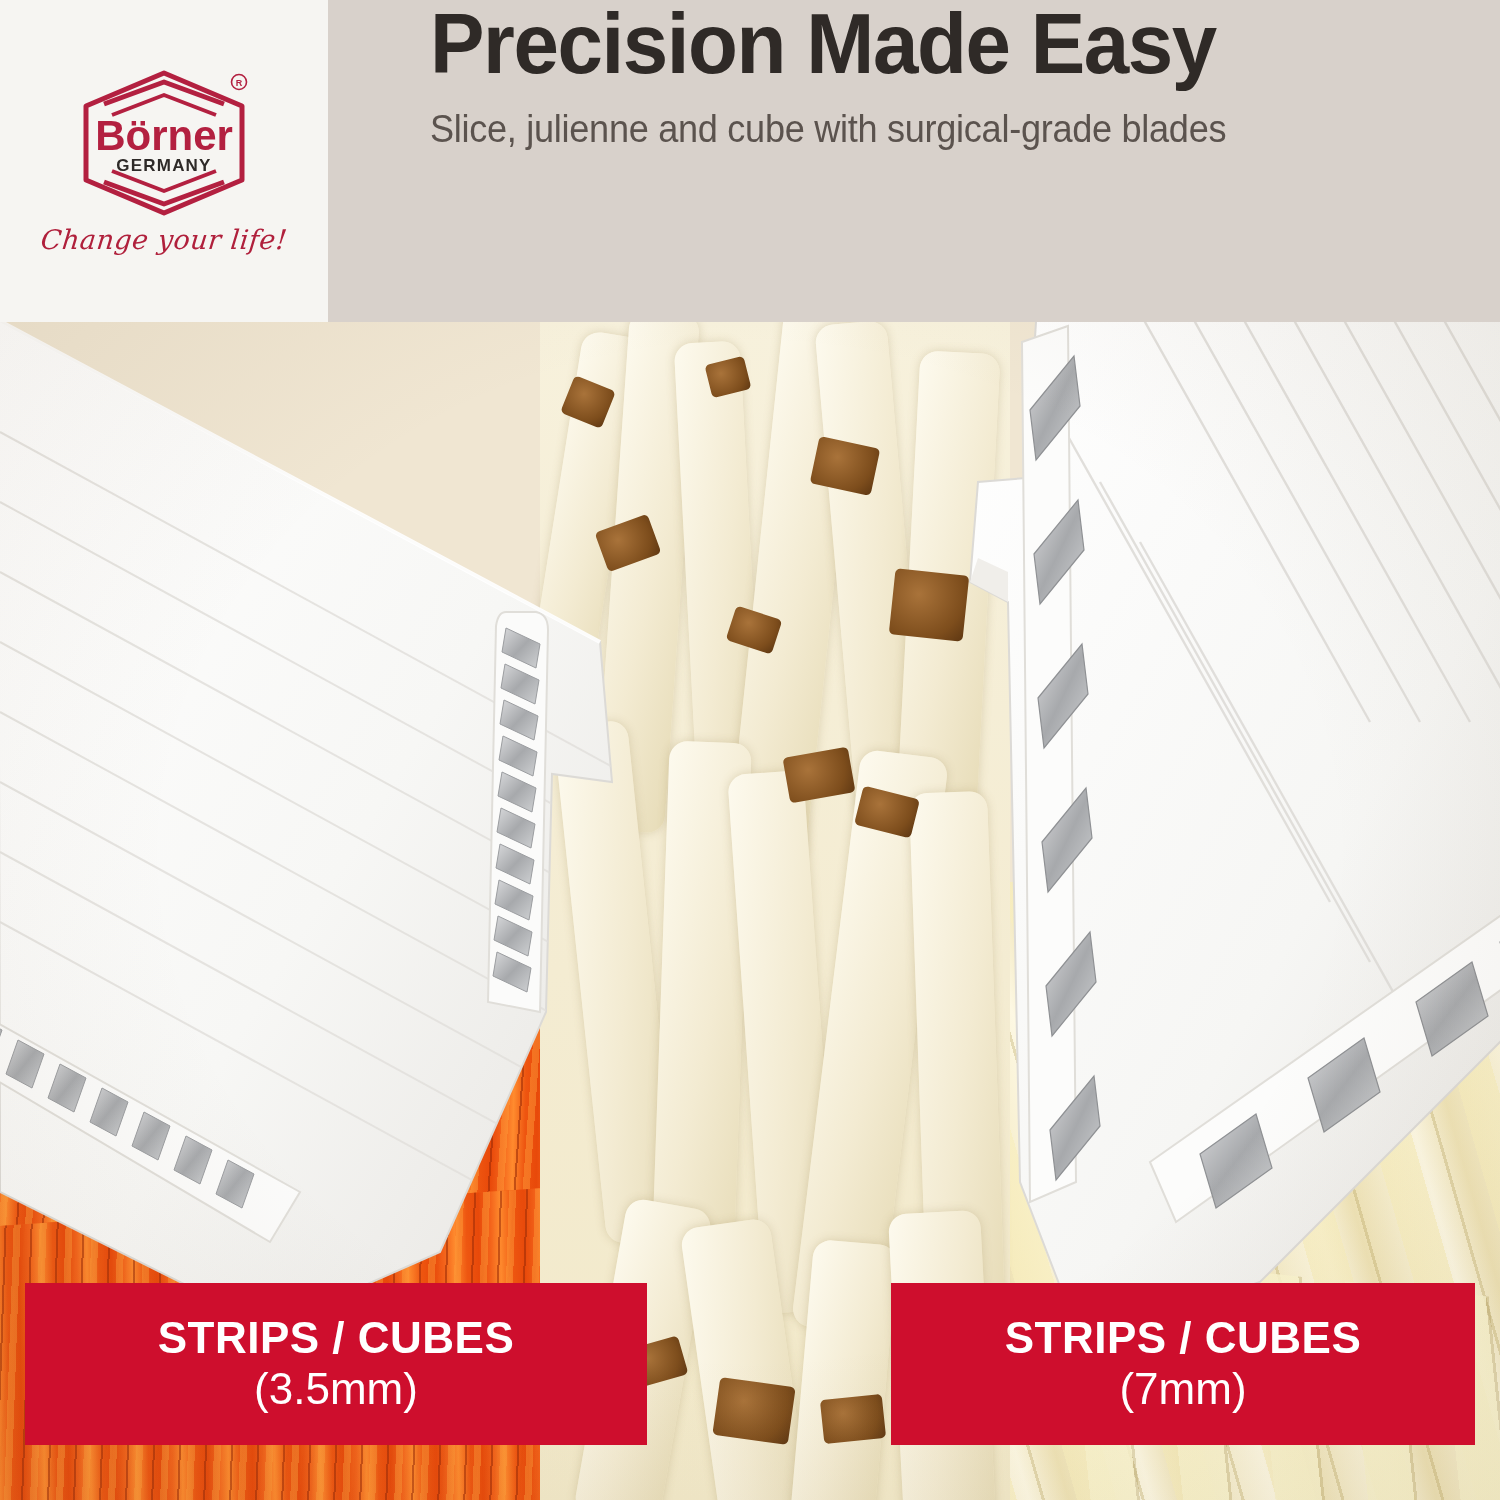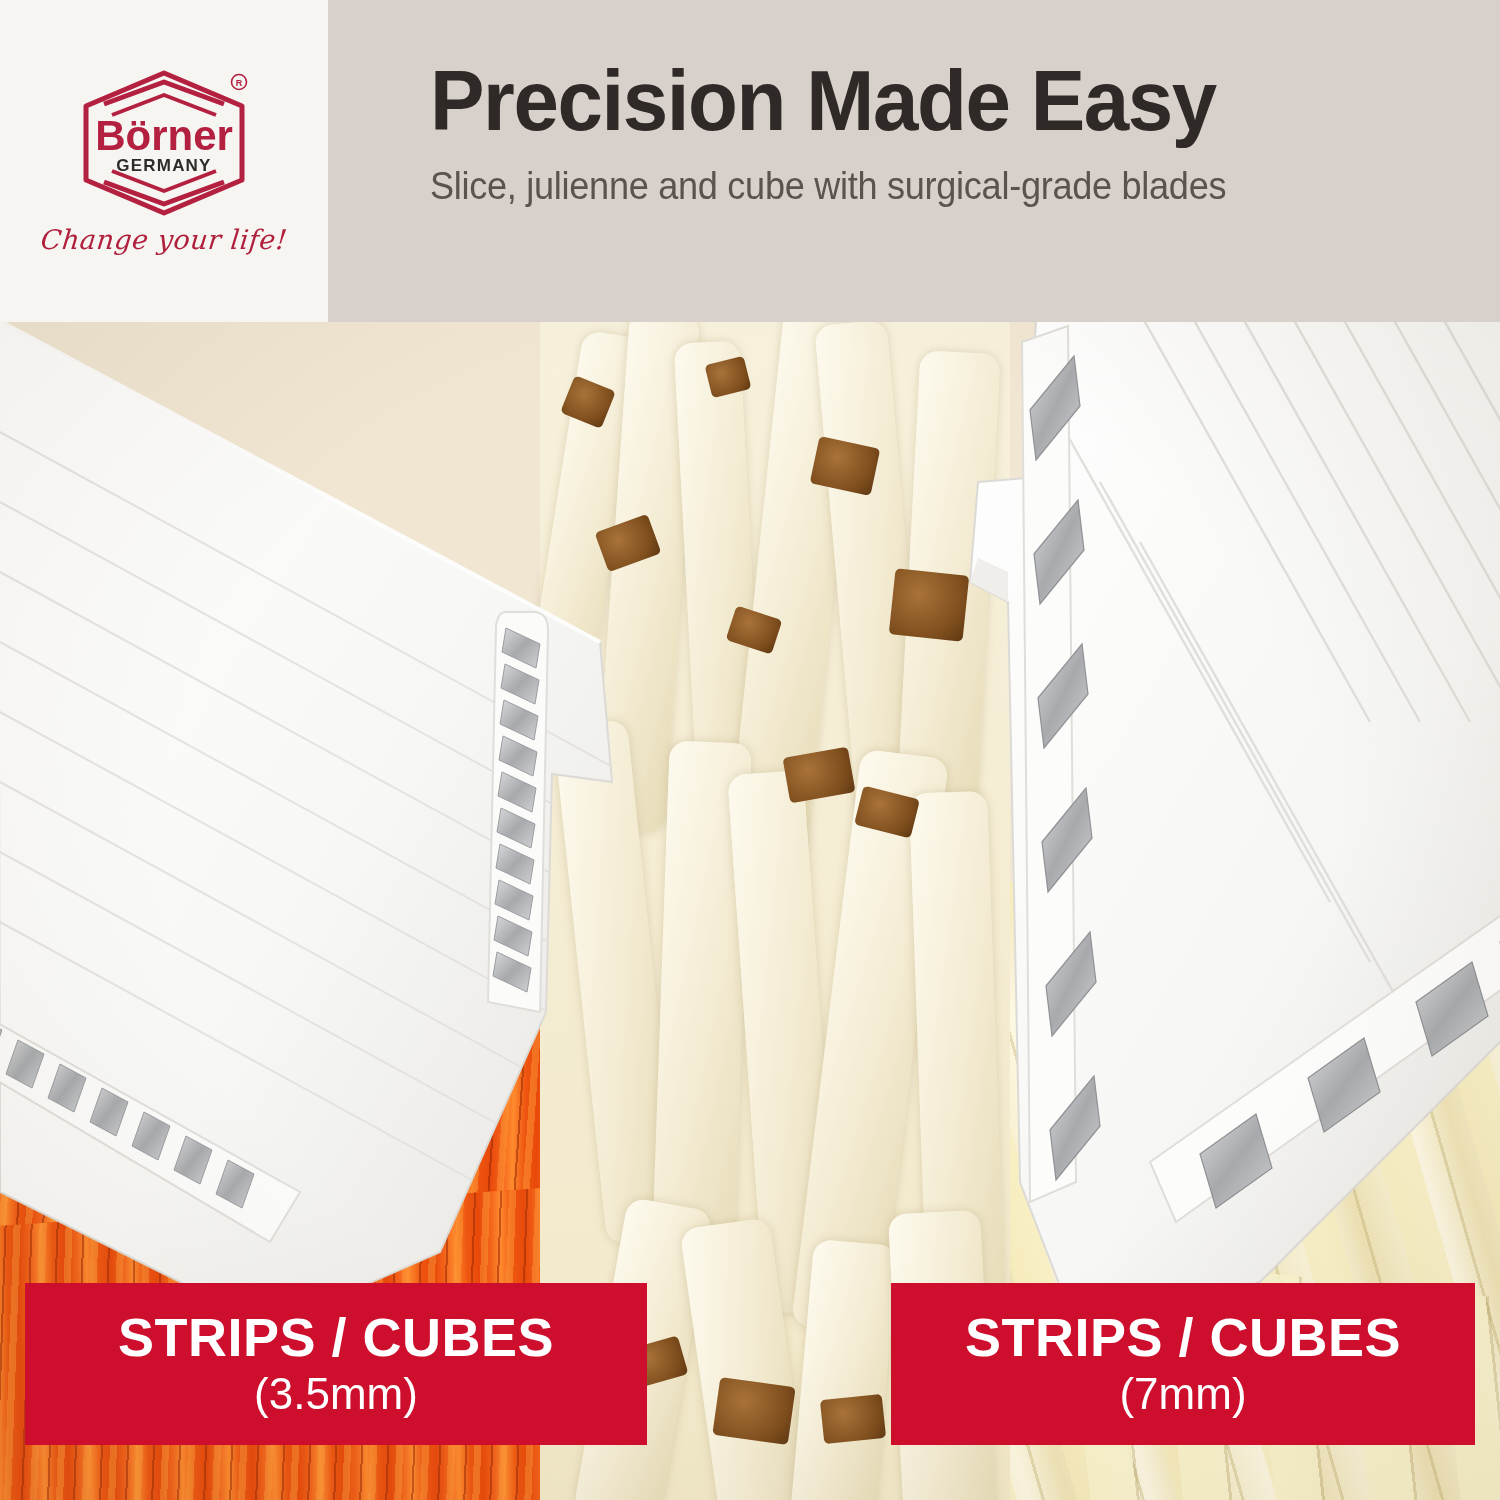--- a/index.html
+++ b/index.html
@@ -14,21 +14,21 @@
   .logo-panel { position:absolute; left:0; top:0; width:328px; height:322px;
                 background:#f6f5f2; display:flex; flex-direction:column;
                 align-items:center; justify-content:center; }
   .logo-mark { position:relative; width:186px; height:150px; }
   .logo-mark svg { display:block; width:186px; height:150px; }
   .logo-tagline { margin-top:6px; font-family:"DejaVu Serif", serif;
                   font-style:italic; font-size:27px; color:#b0203c;
                   letter-spacing:.5px; transform:skewX(-6deg); }
 
   .header-text { position:absolute; left:330px; top:0; right:0; height:322px;
-                 display:flex; flex-direction:column; justify-content:center;
+                 display:flex; flex-direction:column; justify-content:flex-start;
                  padding-left:100px; padding-right:40px; padding-bottom:58px; }
   .headline { font-size:86px; font-weight:bold; color:#2f2a27;
               letter-spacing:-1.5px; line-height:1.0;
               transform:scaleX(.95); transform-origin:left center;
               white-space:nowrap; }
   .subhead { margin-top:22px; font-size:38px; color:#5b534e; font-weight:400;
              letter-spacing:-.3px; transform:scaleX(.95);
              transform-origin:left center; white-space:nowrap; }
 
   
@@ -77,21 +77,21 @@
           background:radial-gradient(circle at 35% 35%, #a9733a, #7d4d1c 70%, #5e3712); }
 
   
   .insert { position:absolute; }
   .insert svg { display:block; overflow:visible; }
 
   
   .banner { position:absolute; background:#ce0e2d; color:#ffffff;
             display:flex; flex-direction:column; align-items:center;
             justify-content:center; }
-  .banner-title { font-size:54px; font-weight:bold; letter-spacing:.5px;
+  .banner-title { font-size:44px; font-weight:bold; letter-spacing:.5px;
                   line-height:1.05; white-space:nowrap; }
   .banner-sub { font-size:44px; font-weight:400; line-height:1.1;
                 margin-top:4px; white-space:nowrap;text-align:center; }
   .banner-left { left:25px; top:1283px; width:622px; height:162px; }
   .banner-right { left:891px; top:1283px; width:584px; height:162px; }
 </style>
 </head>
 <body>
 
 <div class="page">

